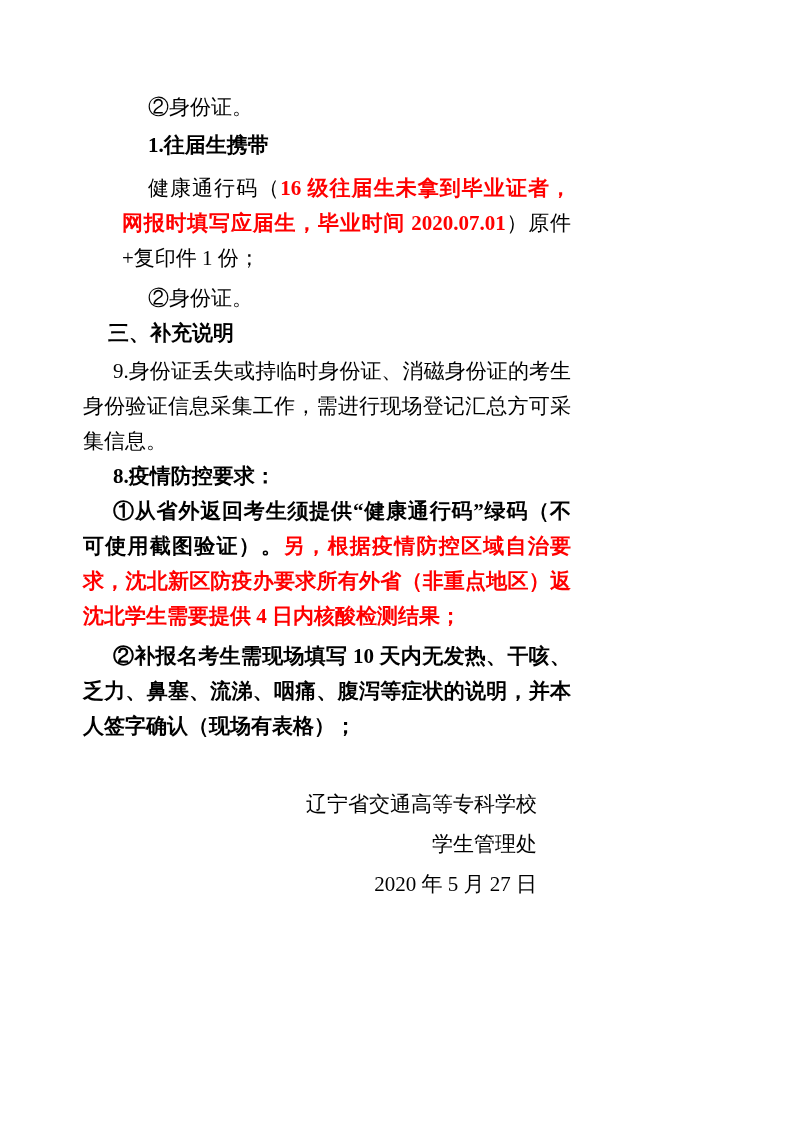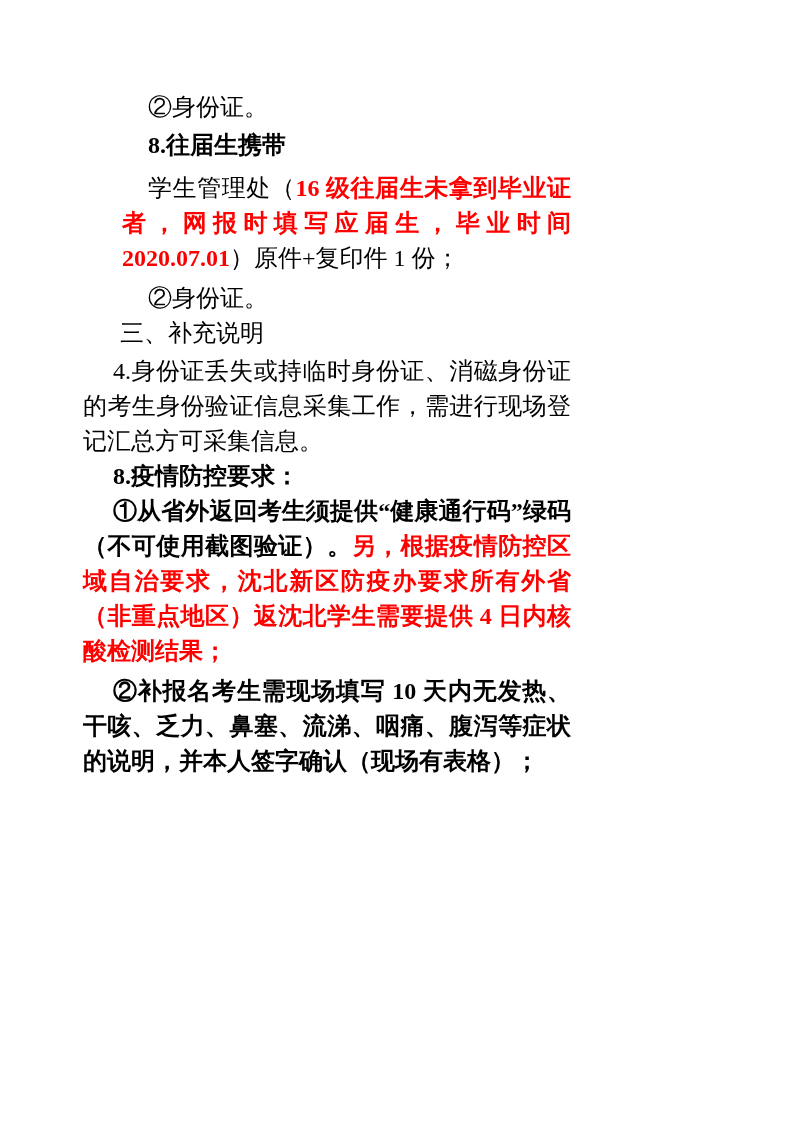--- a/index.html
+++ b/index.html
@@ -4,36 +4,36 @@
 <style>
   :root { --accent-red: #ff0000; --ink: #000000; --paper: #ffffff; }
   html, body { margin: 0; padding: 0; background: var(--paper); }
   .page {
     position: relative;
     width: 654px;
     height: 1123px;
     background: var(--paper);
     color: var(--ink);
     font-family: "Liberation Serif", "DejaVu Serif", serif;
-    font-size: 24px;
+    font-size: 21px;
     line-height: 35px;
     overflow: hidden;
     box-sizing: border-box;
   }
   .content {
     padding: 90px 83px 0 83px;
     text-align: justify;
   }
   p { margin: 0; }
   .block-top { margin-left: 39px; }
   .block-top p { text-indent: 26px; }
   .block-bottom p { text-indent: 30px; }
   .section-heading {
-    margin-left: 37px;
-    font-weight: normal;
+    margin-left: 25px;
+    font-weight: bold;
     text-indent: 0;
   }
   .bold { font-weight: bold; }
   .red { color: var(--accent-red); font-weight: bold; }
   .gap3 { margin-top: 3px; }
   .gap5 { margin-top: 5px; }
   .gap8 { margin-top: 8px; }
   .signoff {
     margin-top: 40px;
     text-align: right;
@@ -42,29 +42,34 @@
   }
 </style>
 </head>
 <body>
 
 <div class="page">
   <div class="content">
 
     <div class="block-top">
       <p>②身份证。</p>
-      <p class="bold gap3">8.往届生携带</p>
-      <p class="gap8"><span>学生管理处（</span><span class="red">16 级往届生未拿到毕业证者，网报时填写应届生，毕业时间 2020.07.01</span><span>）原件+复印件 1 份；</span></p>
+      <p class="bold gap3">1.往届生携带</p>
+      <p class="gap8"><span>健康通行码（</span><span class="red">16 级往届生未拿到毕业证者，网报时填写应届生，毕业时间 2020.07.01</span><span>）原件+复印件 1 份；</span></p>
       <p class="gap5">②身份证。</p>
     </div>
 
     <p class="section-heading">三、补充说明</p>
 
     <div class="block-bottom">
-      <p class="gap3">4.身份证丢失或持临时身份证、消磁身份证的考生身份验证信息采集工作，需进行现场登记汇总方可采集信息。</p>
+      <p class="gap3">9.身份证丢失或持临时身份证、消磁身份证的考生身份验证信息采集工作，需进行现场登记汇总方可采集信息。</p>
       <p class="bold">8.疫情防控要求：</p>
       <p><span class="bold">①从省外返回考生须提供“健康通行码”绿码（不可使用截图验证）。</span><span class="red">另，根据疫情防控区域自治要求，沈北新区防疫办要求所有外省（非重点地区）返沈北学生需要提供 4 日内核酸检测结果；</span></p>
       <p class="bold gap5">②补报名考生需现场填写 10 天内无发热、干咳、乏力、鼻塞、流涕、咽痛、腹泻等症状的说明，并本人签字确认（现场有表格）；</p>
     </div>
 
+    <div class="signoff">
+      <div>辽宁省交通高等专科学校</div>
+      <div>学生管理处</div>
+      <div>2020 年 5 月 27 日</div>
+    </div>
 
   </div>
 </div>
 
 </body></html>

